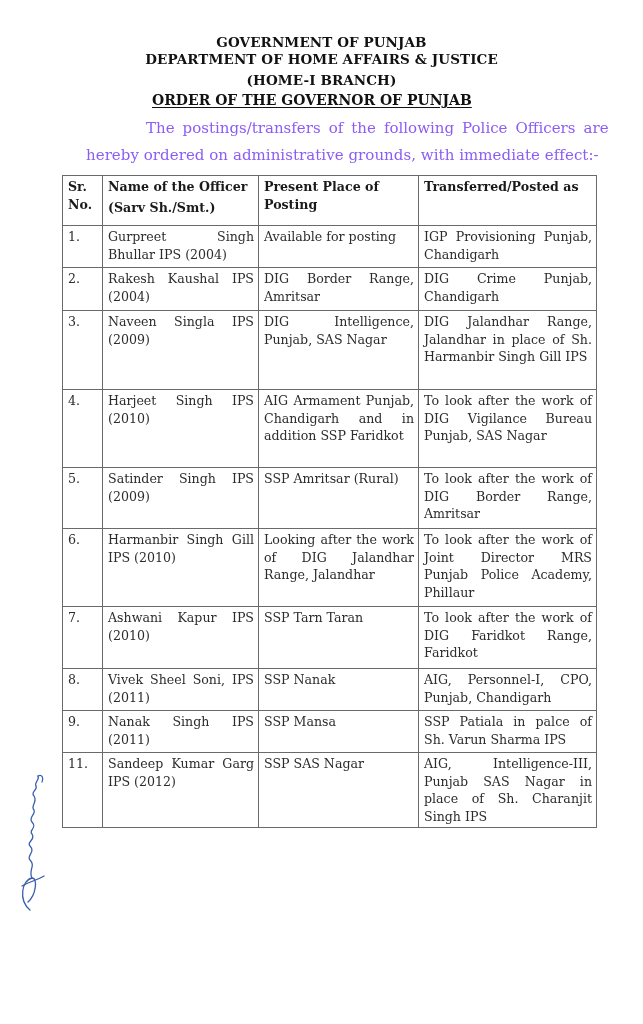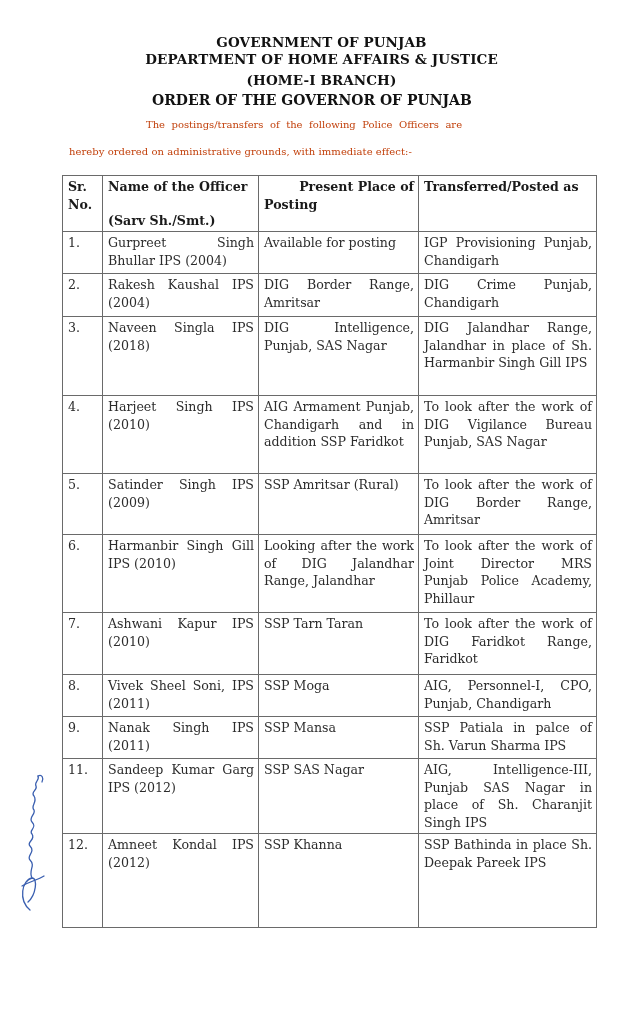--- a/index.html
+++ b/index.html
@@ -28,37 +28,38 @@
     }
     #h1 { top: 34px; }
     #h2 { top: 51px; }
     #h3 { top: 72px; }
     #order-title {
       position: absolute;
       left: 152px;
       top: 92px;
       font-weight: bold;
       font-size: 14px;
+      text-decoration: underline;
       text-underline-offset: 2px;
       color: #111;
       white-space: nowrap;
     }
     .intro {
       position: absolute;
-      font-size: 10px;
-      color: #c2410c;
+      font-size: 15px;
+      color: #8b5cf6;
       white-space: nowrap;
     }
     #intro-1 {
       left: 146px;
       top: 119px;
       word-spacing: 3.3px;
     }
     #intro-2 {
-      left: 69px;
+      left: 86px;
       top: 146px;
       letter-spacing: 0.05px;
     }
     table.postings {
       position: absolute;
       left: 62px;
       top: 175px;
       width: 534px;
       border-collapse: collapse;
       table-layout: fixed;
@@ -70,31 +71,31 @@
       border: 1.2px solid #6a6a6a;
       vertical-align: top;
       padding: 2px 4px 2px 5px;
       text-align: justify;
       text-align-last: left;
       overflow: hidden;
     }
     table.postings th {
       font-weight: bold;
       color: #1a1a1a;
-      text-align: right;
+      text-align: left;
     }
     col.c-sr { width: 40px; }
     col.c-name { width: 156px; }
     col.c-present { width: 160px; }
     col.c-trans { width: 178px; }
     th.sr, td.sr { text-align: center; text-align-last: center; padding-left: 2px; padding-right: 2px; }
     th.sr { text-align: left; text-align-last: left; padding-left: 4px; }
     .just { text-align: justify; text-align-last: auto; }
     .header-row { height: 50px; }
-    .name-hdr-line2 { display: block; margin-top: 16px; }
+    .name-hdr-line2 { display: block; margin-top: 3px; }
     tr.r1 { height: 42px; }
     tr.r2 { height: 43px; }
     tr.r3 { height: 79px; }
     tr.r4 { height: 78px; }
     tr.r5 { height: 61px; }
     tr.r6 { height: 78px; }
     tr.r7 { height: 62px; }
     tr.r8 { height: 42px; }
     tr.r9 { height: 42px; }
     tr.r10 { height: 62px; }
@@ -149,21 +150,21 @@
       <td>IGP Provisioning Punjab, Chandigarh</td>
     </tr>
     <tr class="r2">
       <td class="sr">2.</td>
       <td>Rakesh Kaushal IPS (2004)</td>
       <td>DIG Border Range, Amritsar</td>
       <td>DIG Crime Punjab, Chandigarh</td>
     </tr>
     <tr class="r3">
       <td class="sr">3.</td>
-      <td>Naveen Singla IPS (2018)</td>
+      <td>Naveen Singla IPS (2009)</td>
       <td>DIG Intelligence, Punjab, SAS Nagar</td>
       <td>DIG Jalandhar Range, Jalandhar in place of Sh. Harmanbir Singh Gill IPS</td>
     </tr>
     <tr class="r4">
       <td class="sr">4.</td>
       <td>Harjeet Singh IPS (2010)</td>
       <td>AIG Armament Punjab, Chandigarh and in addition SSP Faridkot</td>
       <td>To look after the work of DIG Vigilance Bureau Punjab, SAS Nagar</td>
     </tr>
     <tr class="r5">
@@ -180,40 +181,34 @@
     </tr>
     <tr class="r7">
       <td class="sr">7.</td>
       <td>Ashwani Kapur IPS (2010)</td>
       <td>SSP Tarn Taran</td>
       <td>To look after the work of DIG Faridkot Range, Faridkot</td>
     </tr>
     <tr class="r8">
       <td class="sr">8.</td>
       <td>Vivek Sheel Soni, IPS (2011)</td>
-      <td>SSP Moga</td>
+      <td>SSP Nanak</td>
       <td>AIG, Personnel-I, CPO, Punjab, Chandigarh</td>
     </tr>
     <tr class="r9">
       <td class="sr">9.</td>
       <td>Nanak Singh IPS (2011)</td>
       <td>SSP Mansa</td>
       <td>SSP Patiala in palce of Sh. Varun Sharma IPS</td>
     </tr>
     <tr class="r11">
       <td class="sr">11.</td>
       <td>Sandeep Kumar Garg IPS (2012)</td>
       <td>SSP SAS Nagar</td>
       <td>AIG, Intelligence-III, Punjab SAS Nagar in place of Sh. Charanjit Singh IPS</td>
-    </tr>
-    <tr class="r12">
-      <td class="sr">12.</td>
-      <td>Amneet Kondal IPS (2012)</td>
-      <td>SSP Khanna</td>
-      <td>SSP Bathinda in place Sh. Deepak Pareek IPS</td>
     </tr>
   </tbody>
 </table>
 
 <svg id="signature" viewBox="0 0 50 150">
   <g fill="none" stroke-width="1.3" stroke-linecap="round" stroke-linejoin="round" stroke="#3a5fb0">
     <path d="M22 140 C10 130, 14 110, 24 108 C30 108, 28 125, 20 132"></path>
     <path d="M24 108 C20 100, 28 96, 22 90 C18 86, 28 82, 22 76 C18 72, 28 70, 24 64 C20 60, 30 58, 24 52 C20 48, 28 44, 26 40 C22 36, 30 32, 26 26 C22 22, 30 20, 28 16 C26 12, 32 10, 30 6"></path>
     <path d="M14 116 C20 112, 30 110, 36 106"></path>
     <path d="M30 6 C34 4, 36 8, 34 12"></path>

